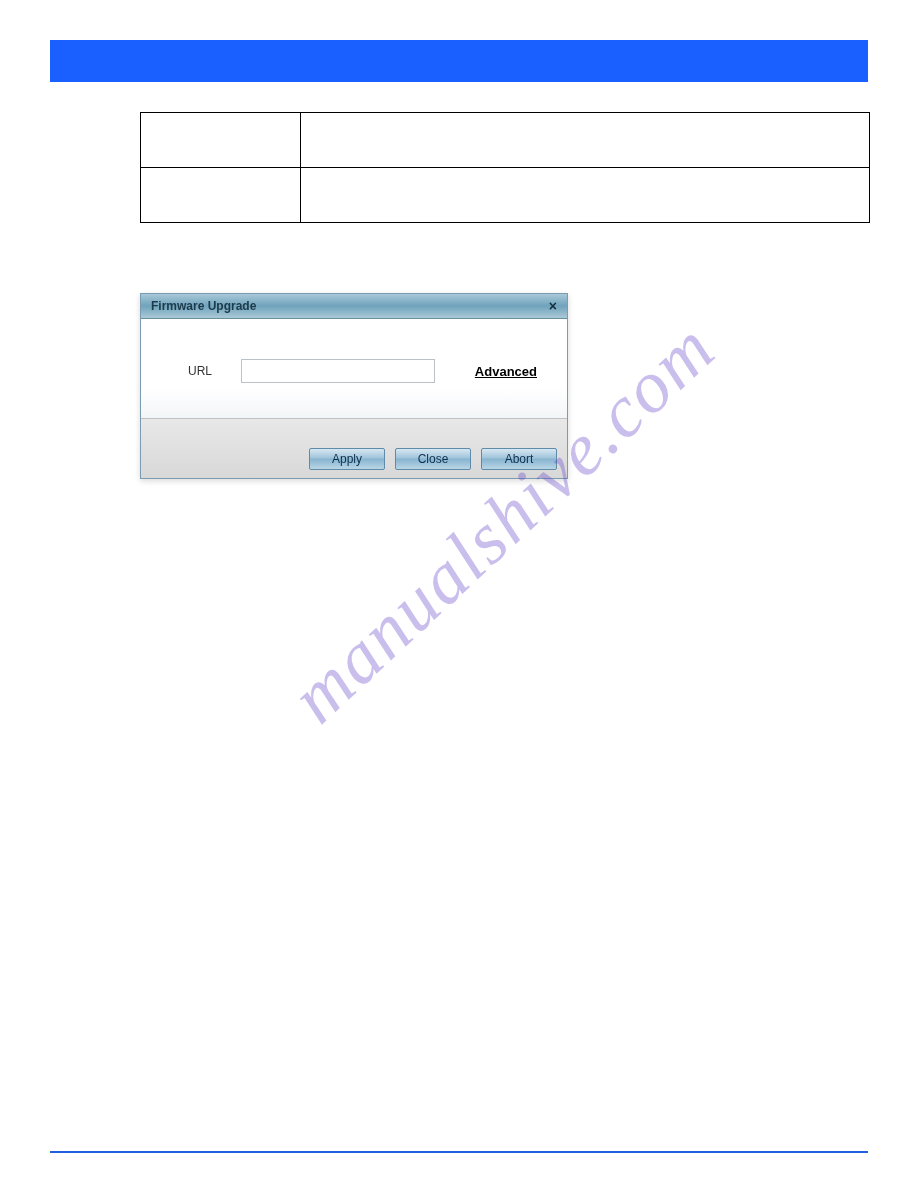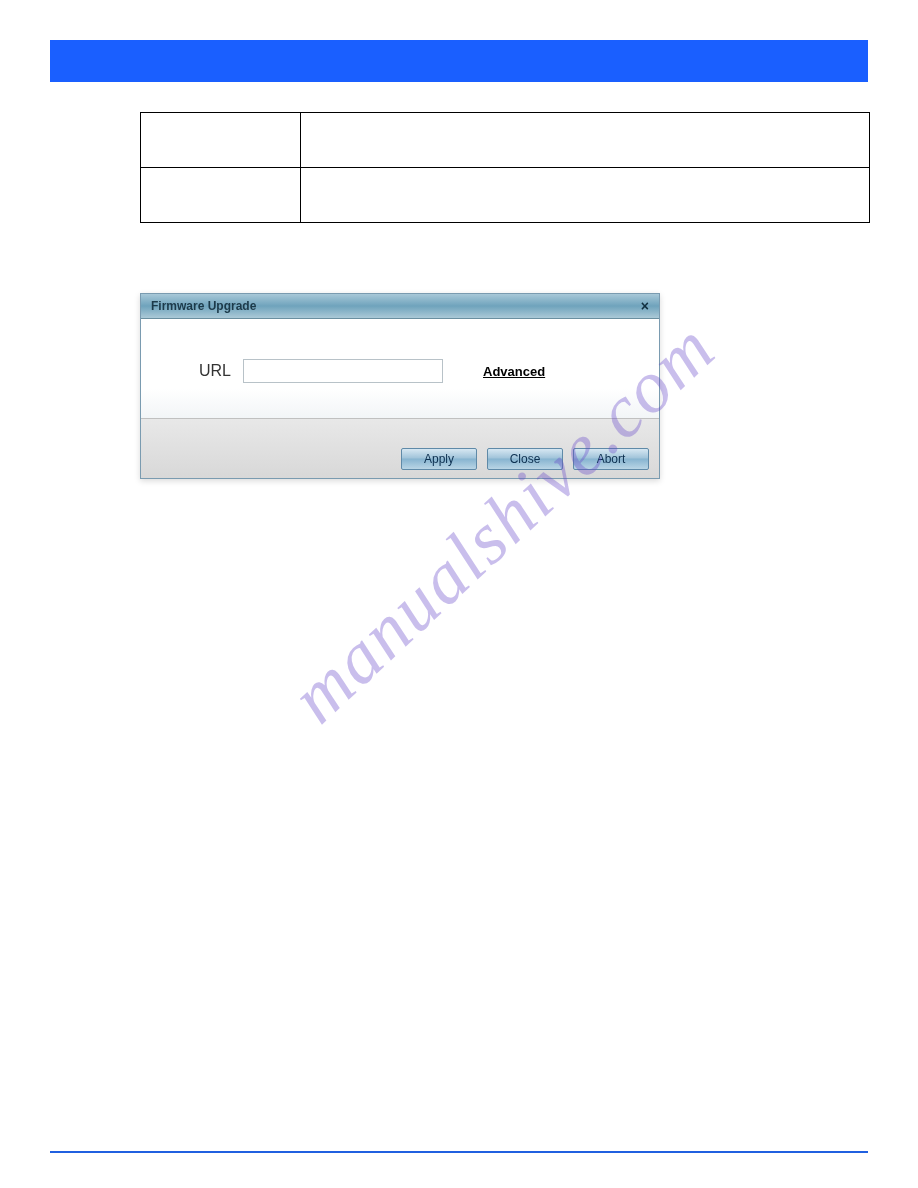--- a/index.html
+++ b/index.html
@@ -34,21 +34,21 @@
       border: 1px solid #000;
       height: 55px;
       padding: 10px;
     }
     .data-table td:first-child {
       width: 160px;
     }
     .dialog-container {
       margin-left: 90px;
       margin-top: 70px;
-      width: 520px;
+      width: 428px;
       position: relative;
     }
     .dialog {
       border: 1px solid #7a9bb0;
       background: #fff;
       box-shadow: 0 2px 6px rgba(0,0,0,0.15);
     }
     .dialog-header {
       background: linear-gradient(to bottom, #a8c8d8 0%, #6fa3bc 50%, #abc9d7 100%);
       padding: 4px 10px;
@@ -67,23 +67,23 @@
       cursor: pointer;
     }
     .dialog-body {
       padding: 40px 30px 35px 30px;
       background: linear-gradient(to bottom, #ffffff 0%, #ffffff 70%, #f2f5f7 100%);
       display: flex;
       align-items: center;
       gap: 12px;
     }
     .dialog-label {
-      font-size: 16px;
+      font-size: 12px;
       color: #333;
-      text-align: right;
+      text-align: center;
       width: 60px;
     }
     .dialog-input {
       border: 1px solid #b8c2c8;
       height: 24px;
       width: 200px;
       padding: 2px 6px;
       font-size: 12px;
     }
     .dialog-advanced {

